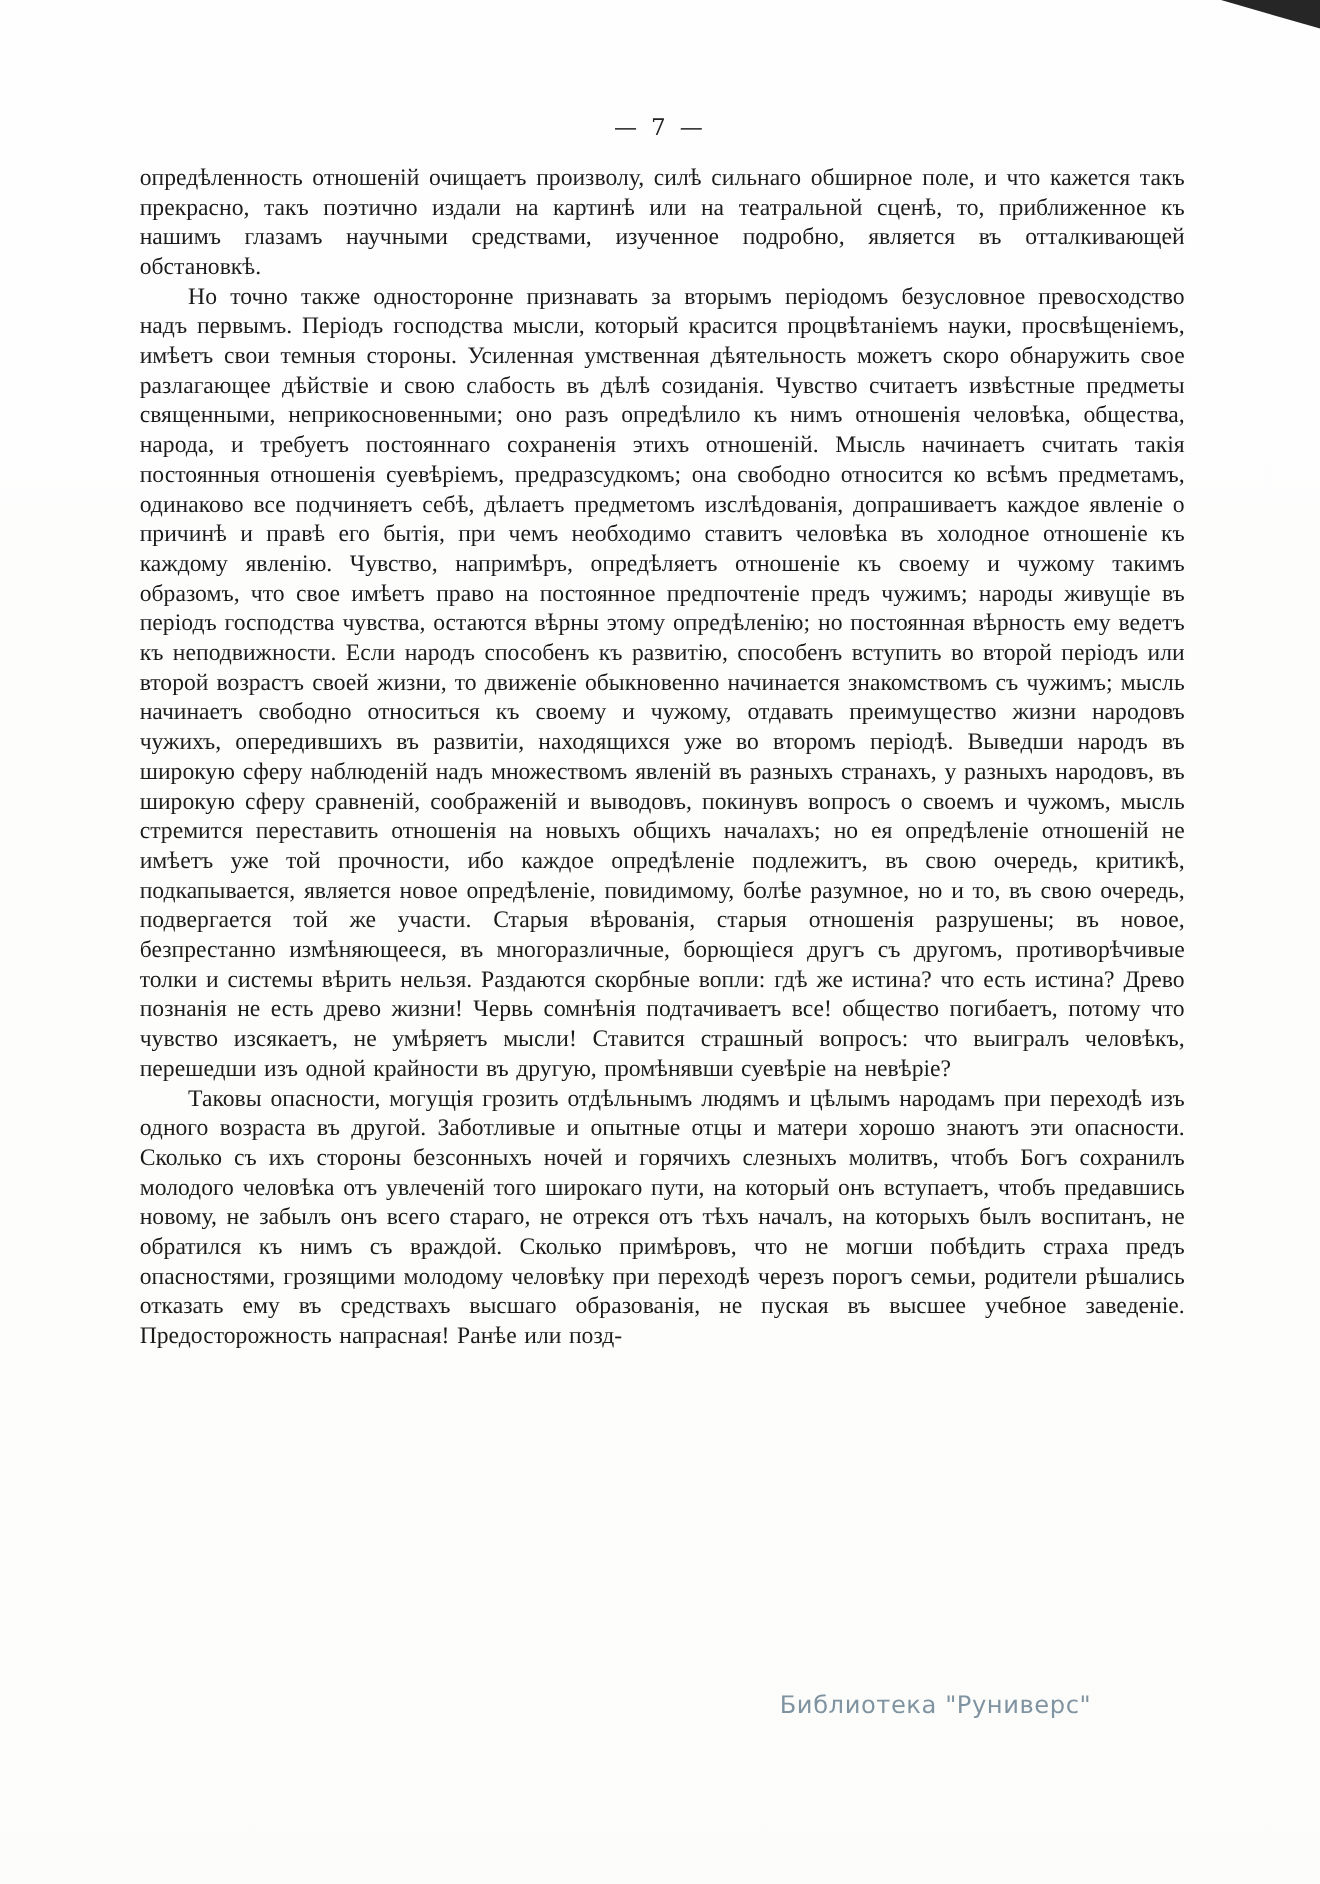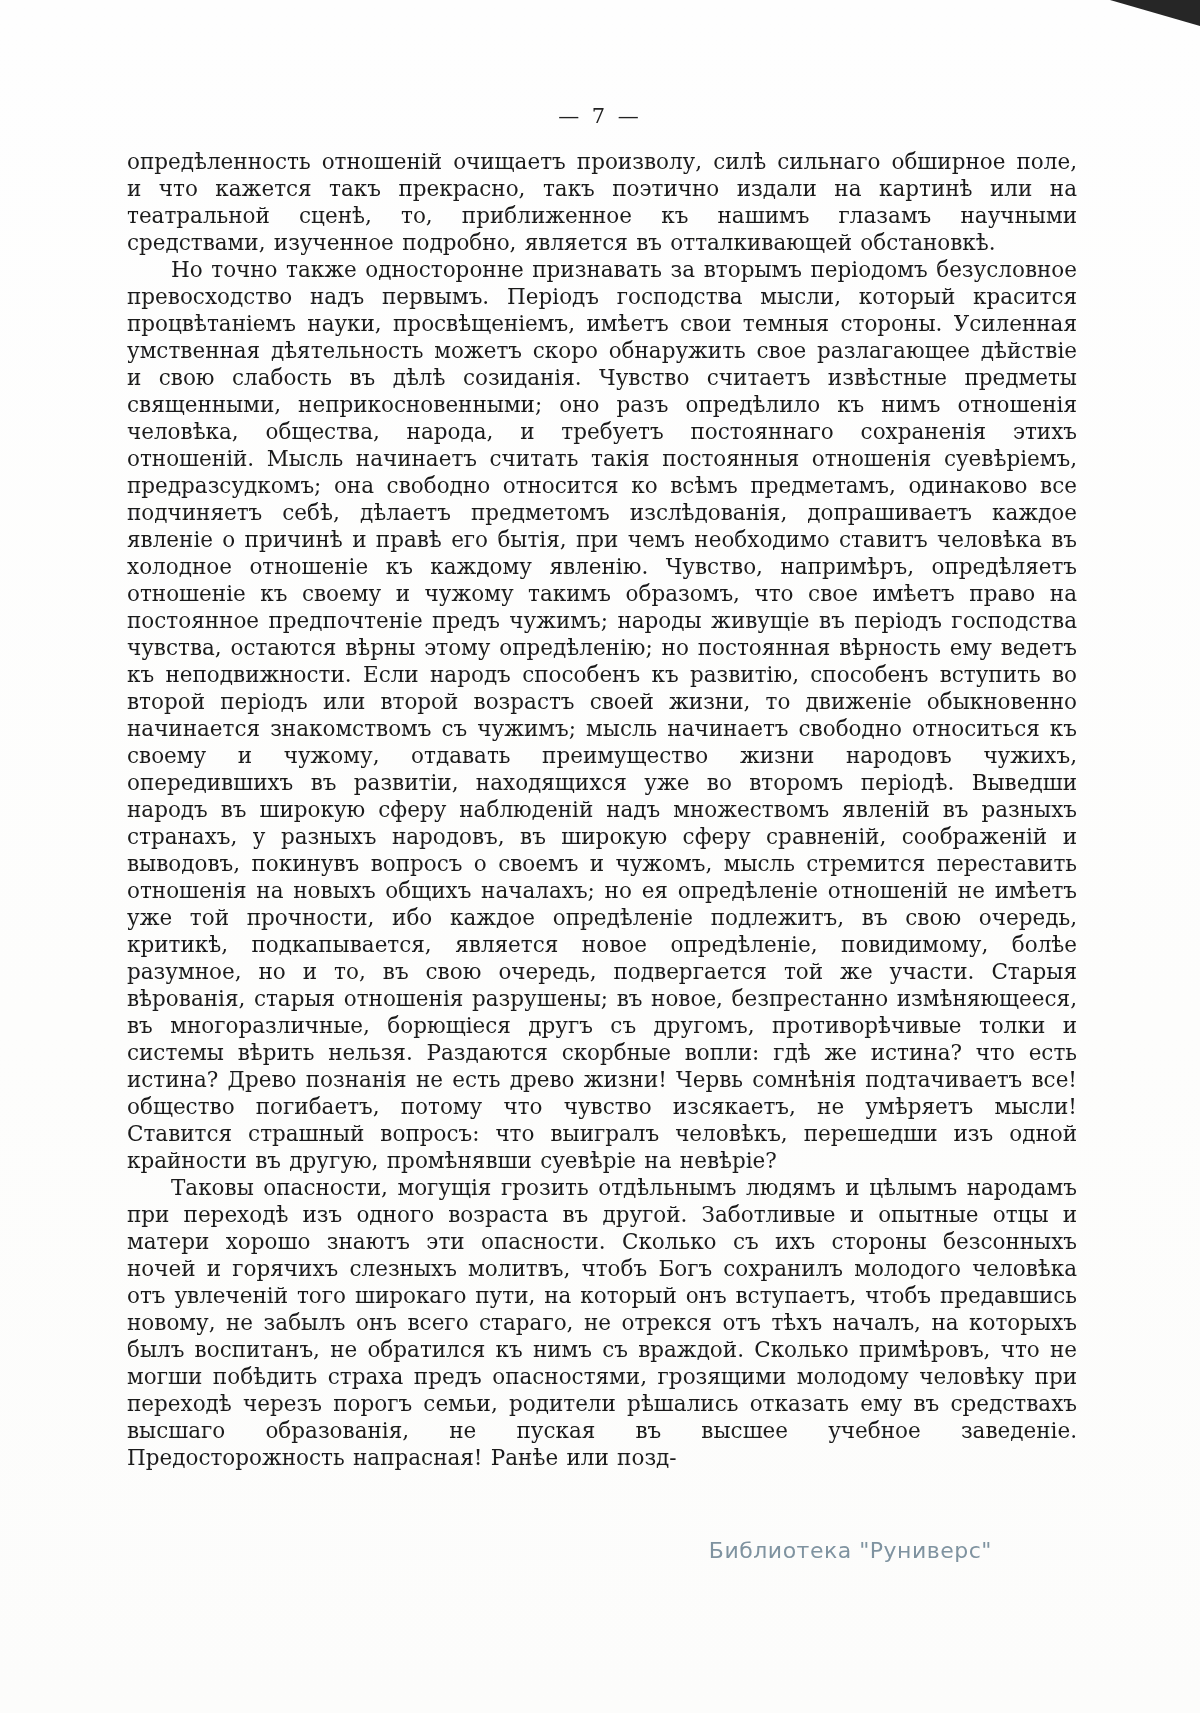--- a/index.html
+++ b/index.html
@@ -49,20 +49,21 @@
     font-size: 21.5px;
     line-height: 27px;
     text-align: justify;
     word-spacing: 1.5px;
     color: #1b1b1b;
   }
   .text-block p {
     margin: 0;
     padding: 0;
     text-indent: 44px;
+    font-family: Liberation Serif, serif;
   }
   .text-block p.first {
     text-indent: 0;
   }
   .watermark {
     position: absolute;
     top: 1538px;
     right: 208px;
     font-family: "DejaVu Sans", "Liberation Sans", sans-serif;
     font-size: 22px;

